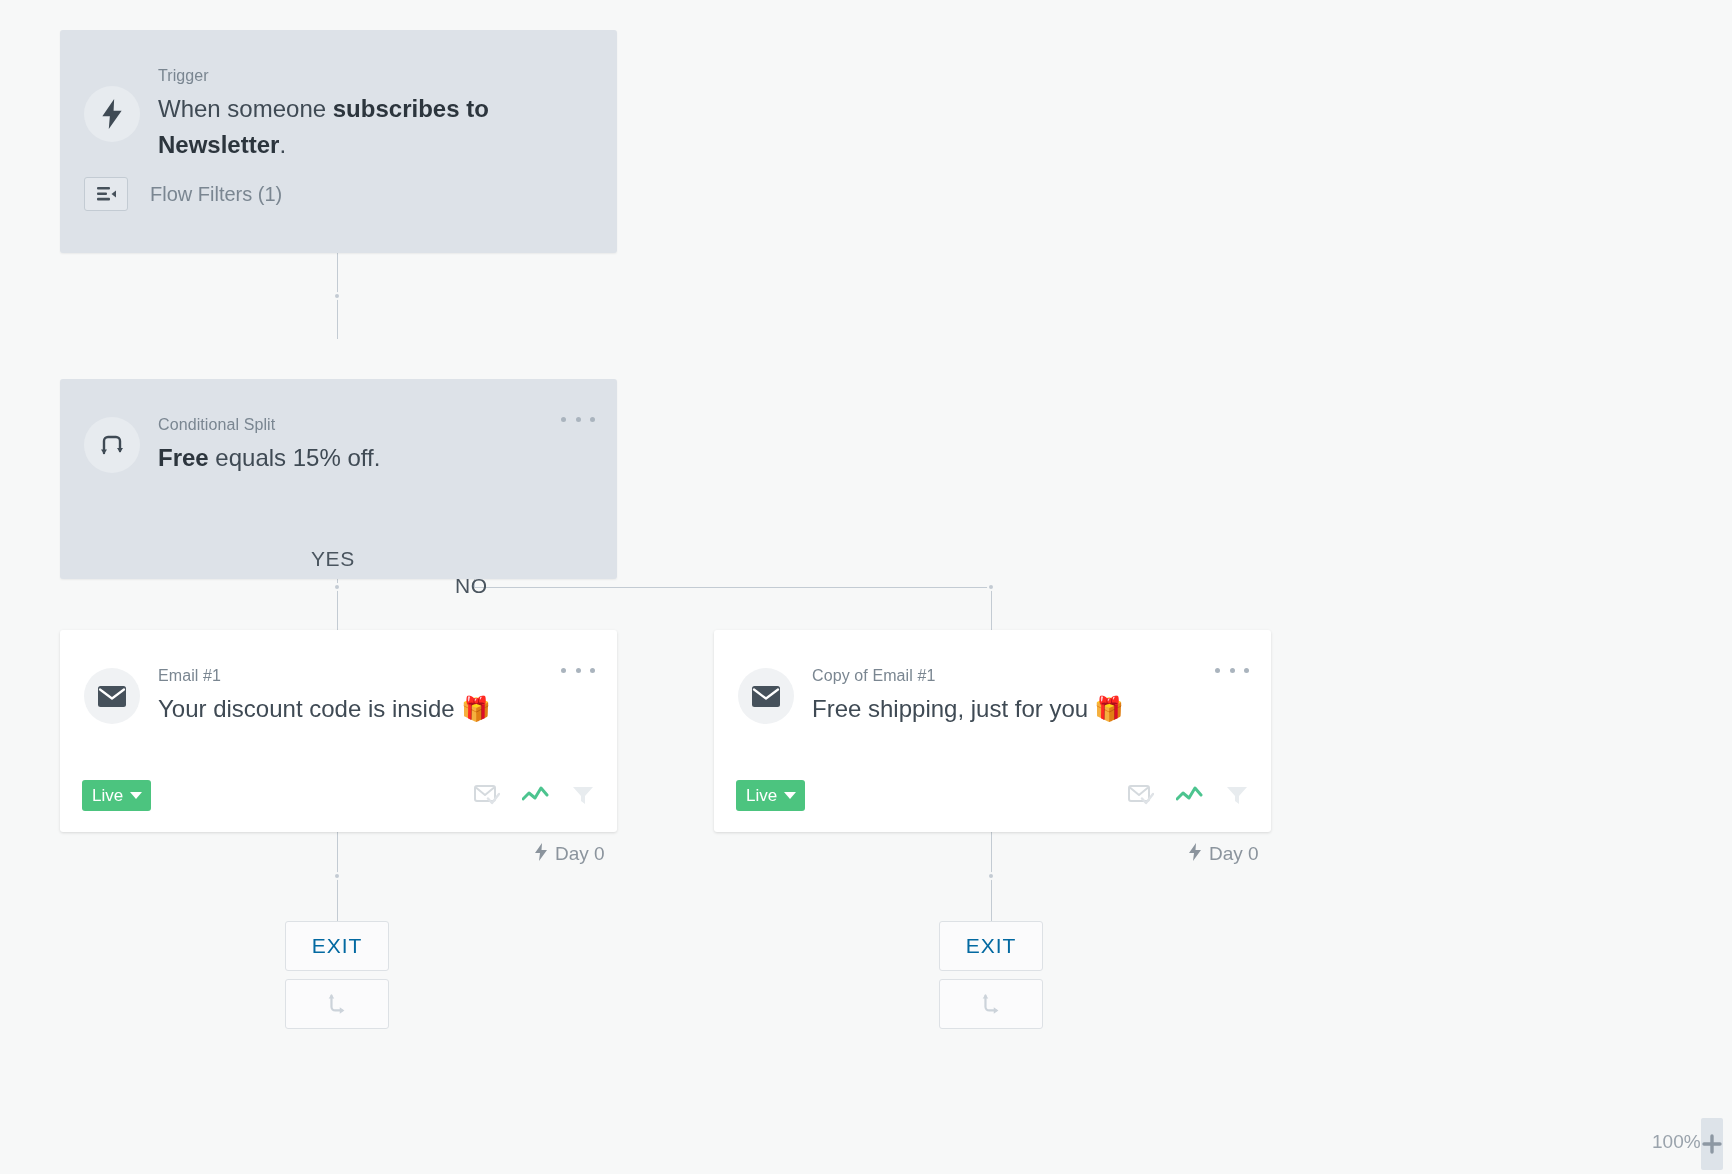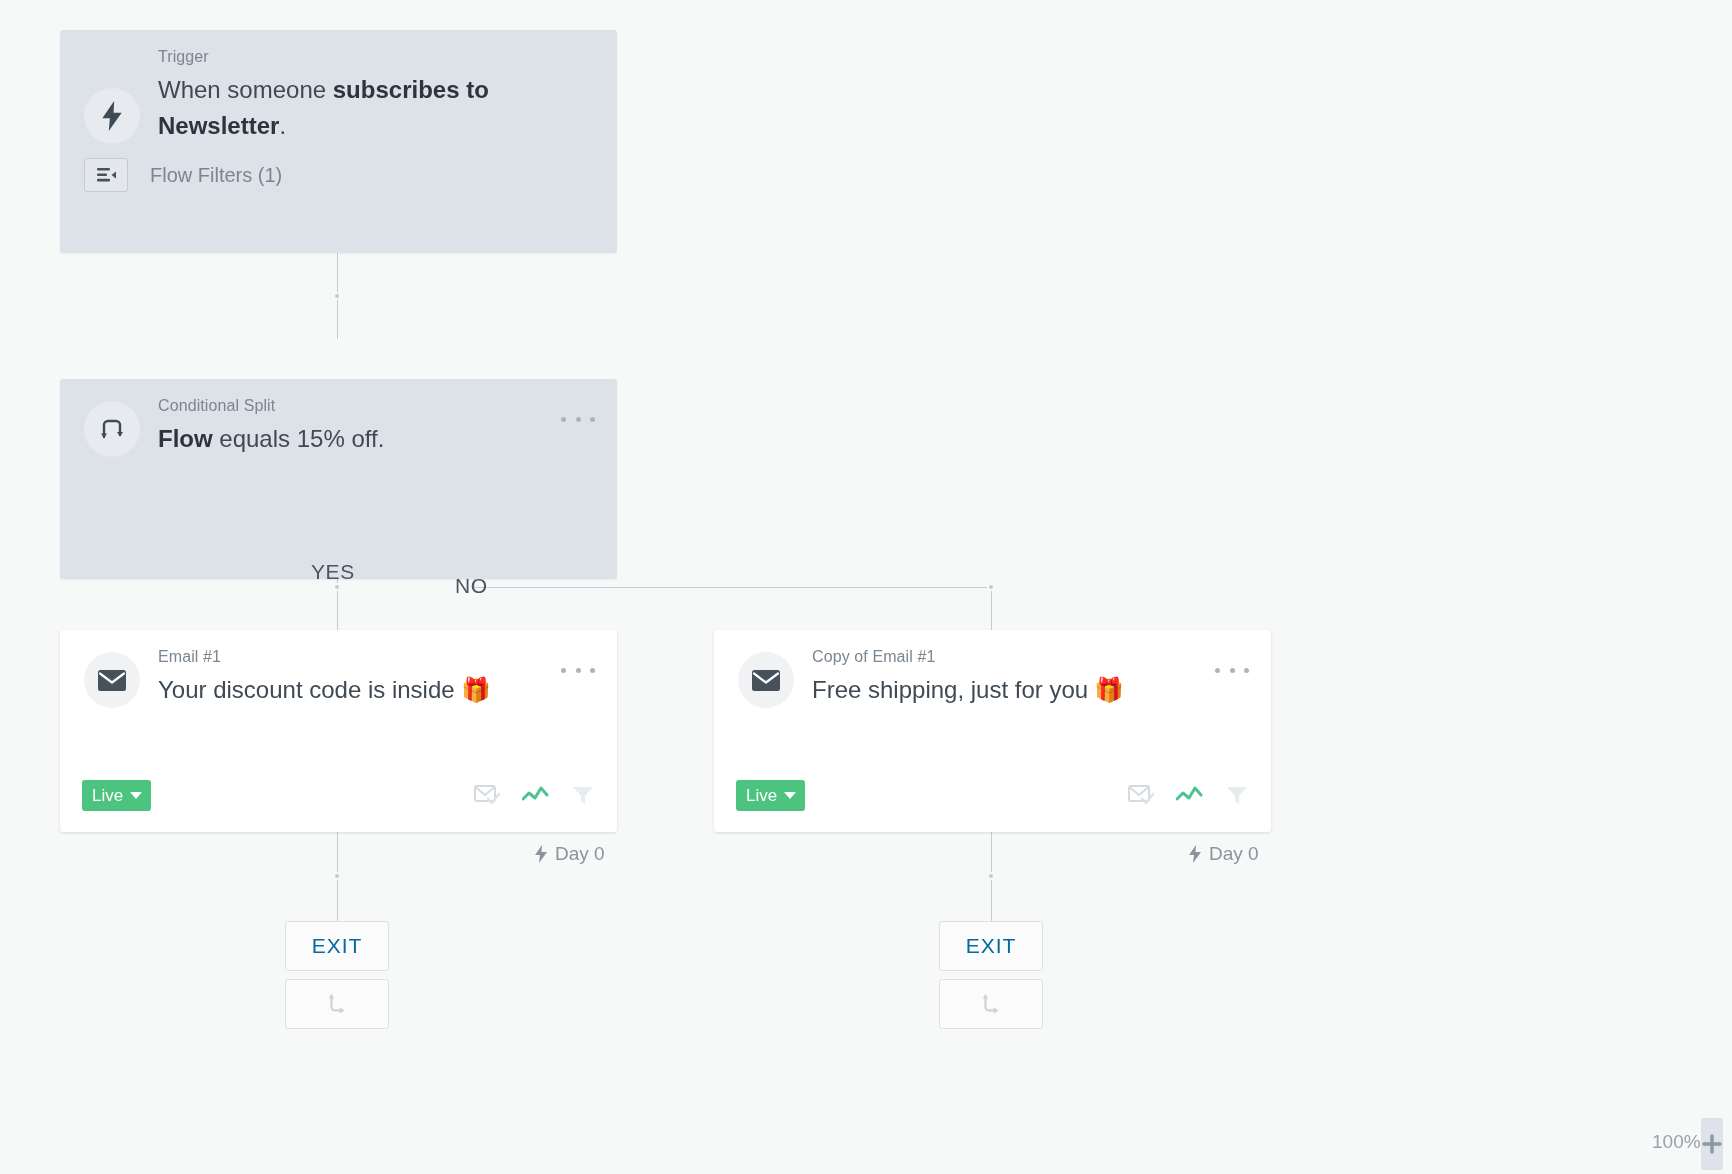--- a/index.html
+++ b/index.html
@@ -48,22 +48,22 @@
     box-shadow: 0 1px 2px rgba(0,0,0,0.06);
   }
 
   .card-white {
     background: #ffffff;
     box-shadow: 0 1px 3px rgba(0,0,0,0.13);
   }
 
   .card-body {
     display: flex;
-    padding: 16px 24px 0 24px;
-    align-items: flex-end;
+    padding: 35px 24px 0 24px;
+    align-items: center;
   }
 
   .node-icon {
     flex: 0 0 auto;
     width: 56px;
     height: 56px;
     border-radius: 50%;
     display: flex;
     align-items: center;
     justify-content: center;
@@ -179,21 +179,21 @@
     position: absolute;
     font-size: 21px;
     color: #4a555f;
     letter-spacing: .6px;
   }
 
   
   .day-label {
     position: absolute;
     display: flex;
-    align-items: center;
+    align-items: flex-start;
     gap: 7px;
     font-size: 19px;
     color: #8b949d;
   }
 
   
   .stub-btn {
     position: absolute;
     width: 104px;
     height: 50px;
@@ -290,31 +290,31 @@
     <div class="card-body">
       <div class="node-icon on-shaded">
         <svg width="28" height="26" viewBox="0 0 28 26" aria-hidden="true">
           <path d="M6 21 L6 9 A4 4 0 0 1 10 5 L18 5 A4 4 0 0 1 22 9 L22 19" fill="none" stroke="#3f4a54" stroke-width="2.4" stroke-linecap="round"></path>
           <path d="M3 17.5 L6 22 L9 17.5 Z" fill="#3f4a54"></path>
           <path d="M19 16 L22 20.5 L25 16 Z" fill="#3f4a54"></path>
         </svg>
       </div>
       <div class="node-text">
         <div class="node-kicker">Conditional Split</div>
-        <div class="node-title"><b>Flow</b><span> equals 15% off.</span></div>
+        <div class="node-title"><b>Free</b><span> equals 15% off.</span></div>
       </div>
     </div>
     <div class="ellipsis-btn" style="top:28px; right:22px;">
       <span></span>
       <span></span>
       <span></span>
     </div>
   </div>
 
-  <div class="branch-label" style="left:311px; top:560px;">YES</div>
+  <div class="branch-label" style="left:311px; top:547px;">YES</div>
   <div class="branch-label" style="left:455px; top:574px;text-align:center;">NO</div>
 
   <div class="card card-white" style="left:60px; top:630px; width:557px; height:202px;">
     <div class="card-body">
       <div class="node-icon on-white">
         <svg width="30" height="23" viewBox="0 0 30 23" aria-hidden="true">
           <rect x="1" y="1" width="28" height="21" rx="2.5" fill="#46515b"></rect>
           <path d="M3 4.5 L15 13.5 L27 4.5" fill="none" stroke="#ffffff" stroke-width="2.2" stroke-linecap="round" stroke-linejoin="round"></path>
         </svg>
       </div>

